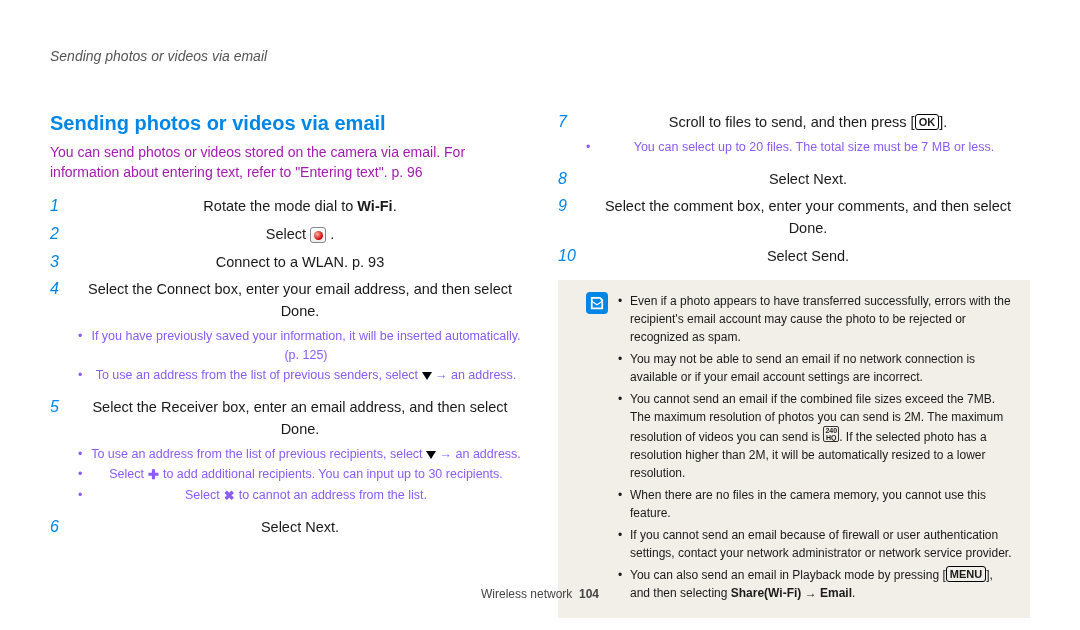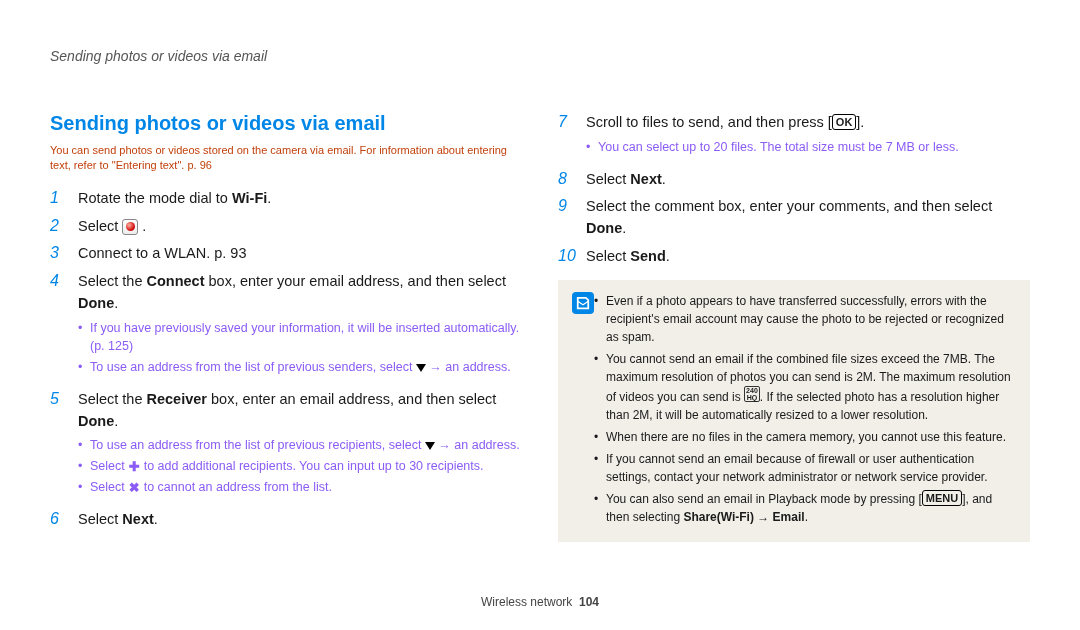--- a/index.html
+++ b/index.html
@@ -29,23 +29,23 @@
     flex: 1;
     min-width: 0;
   }
   .section-title {
     color: #0086e6;
     font-size: 20px;
     font-weight: 700;
     margin-bottom: 8px;
   }
   .intro {
-    font-size: 11px;
+    font-size: 14px;
     line-height: 1.4;
-    color: #c2410c;
+    color: #a21caf;
     margin-bottom: 14px;
   }
   ol.steps {
     list-style: none;
     counter-reset: none;
   }
   ol.steps > li {
     display: flex;
     gap: 10px;
     margin-bottom: 6px;
@@ -55,22 +55,23 @@
     font-style: italic;
     font-size: 16px;
     color: #0086e6;
     min-width: 18px;
     font-weight: 400;
   }
   .step-body {
     flex: 1;
     font-size: 14.5px;
     line-height: 1.5;
-  }
-  .step-body strong { font-weight: 700; }
+    text-align: center;
+  }
+  .step-body strong { font-weight: 400; }
   ul.sub {
     list-style: none;
     margin-top: 4px;
     margin-bottom: 6px;
   }
   ul.sub > li {
     font-size: 12.5px;
     line-height: 1.5;
     padding-left: 12px;
     position: relative;
@@ -124,21 +125,22 @@
     display: inline-flex;
     width: 12px; height: 12px;
     align-items: center; justify-content: center;
     font-weight: 900;
     font-size: 13px;
     vertical-align: -1px;
   }
   .note-box {
     background: #f2efe9;
     display: flex;
-    padding: 12px 16px 12px 14px;
+    gap: 10px;
+    padding: 12px 16px 12px 28px;
     margin-top: 12px;
     font-size: 12px;
     line-height: 1.5;
   }
   .note-icon {
     width: 22px; height: 22px;
     background: #0086e6;
     border-radius: 4px;
     flex-shrink: 0;
     display: flex;
@@ -164,21 +166,21 @@
     border-radius: 2px;
     font-size: 7px;
     line-height: 7px;
     padding: 0 1px;
     vertical-align: 1px;
     font-weight: 700;
     text-align: center;
   }
   .footer {
     position: absolute;
-    bottom: 21px;
+    bottom: 29px;
     left: 0; right: 0;
     text-align: center;
     font-size: 12px;
     color: #444;
   }
   .footer .pg { font-weight: 700; }
 </style>
 </head>
 <body>
 
@@ -279,20 +281,21 @@
 
       <div class="note-box">
         <div class="note-icon">
           <svg viewBox="0 0 24 24" fill="none" stroke="#fff" stroke-width="3">
               <path d="M3 3h14l4 4v14H3z"></path>
               <path d="M3 9l9 6 9-6" stroke-width="2"></path>
             </svg>
         </div>
         <ul>
           <li>Even if a photo appears to have transferred successfully, errors with the recipient's email account may cause the photo to be rejected or recognized as spam.</li>
+          <li>You may not be able to send an email if no network connection is available or if your email account settings are incorrect.</li>
           <li>
             <span>You cannot send an email if the combined file sizes exceed the 7MB. The maximum resolution of photos you can send is 2M. The maximum resolution of videos you can send is </span><span class="res-icon">240<br>HQ</span><span>. If the selected photo has a resolution higher than 2M, it will be automatically resized to a lower resolution.</span>
           </li>
           <li>When there are no files in the camera memory, you cannot use this feature.</li>
           <li>If you cannot send an email because of firewall or user authentication settings, contact your network administrator or network service provider.</li>
           <li>
             <span>You can also send an email in Playback mode by pressing [</span><span class="btn-menu">MENU</span><span>], and then selecting </span><strong>Share(Wi-Fi) → Email</strong><span>.</span>
           </li>
         </ul>
       </div>

